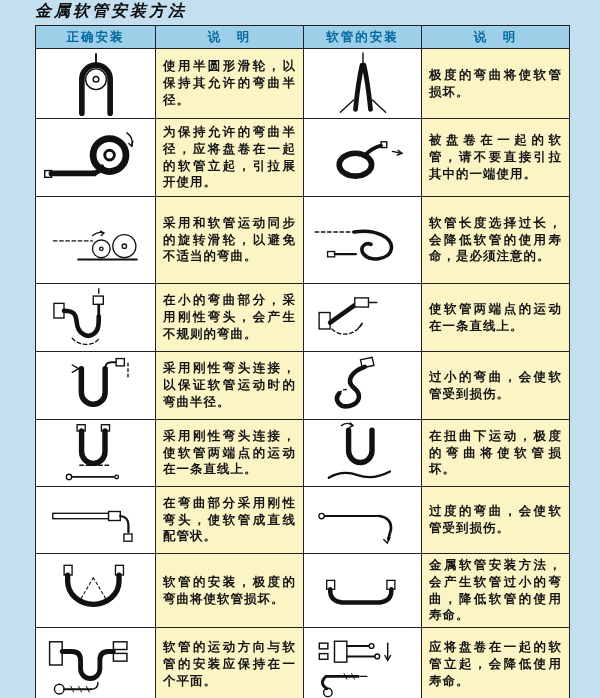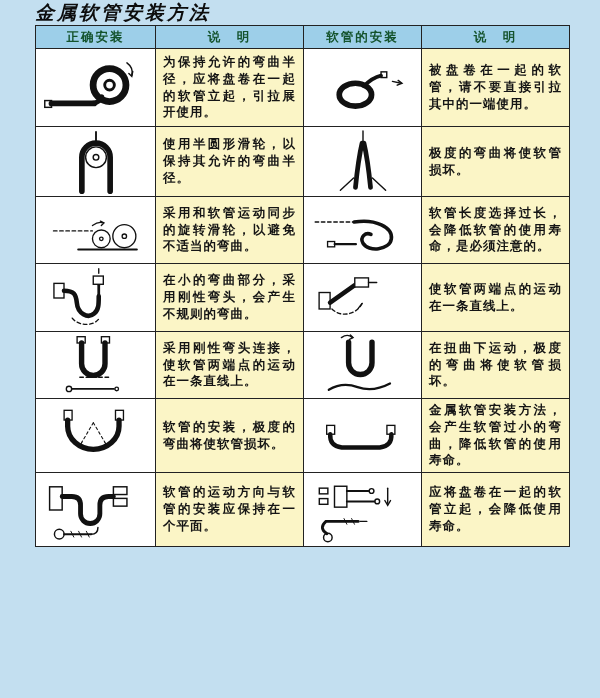--- a/index.html
+++ b/index.html
@@ -5,36 +5,36 @@
   * { margin:0; padding:0; box-sizing:border-box; }
   html,body { width:600px; height:698px; }
   body {
     background:var(--page-bg,#c3dff0);
     font-family:"Liberation Sans","DejaVu Sans",sans-serif;
     overflow:hidden;
   }
   .page { width:600px; height:698px; padding-top:2px; }
   .title {
     margin-left:35px;
-    font-family:Liberation Sans, sans-serif;
+    font-family:Liberation Mono, monospace;
     font-style:italic; font-weight:bold;
-    font-size:19px; letter-spacing:3px; color:#0d0d0d;
+    font-size:16px; letter-spacing:3px; color:#0d0d0d;
     height:21px; line-height:21px;
   }
   table.install {
     border-collapse:collapse; table-layout:fixed;
     margin-left:35px; margin-top:2px;
     background:#fff;
   }
   table.install td, table.install th { border:1px solid var(--border,#222); }
   table.install { border:1.5px solid var(--border,#222); }
   th.hdr {
     background:var(--header-bg,#9dcfe9);
     height:23px; font-size:12.5px; font-weight:bold;
-    letter-spacing:2px; color:#14532d; text-align:center;
+    letter-spacing:2px; color:#0369a1; text-align:center;
   }
   td.img-cell { background:#fff; text-align:center; vertical-align:middle; }
   td.desc-cell {
     background:var(--desc-bg,#fbf5c6);
     font-size:12.5px; font-weight:bold; color:#151515;
     padding:3px 7px; line-height:1.34; letter-spacing:1px;
     text-align:justify; vertical-align:middle;
   }
   svg.fig { display:block; margin:0 auto; }
 </style>
@@ -52,20 +52,46 @@
         <col style="width:148px">
     </colgroup>
     <tbody>
         <tr>
       <th class="hdr">正确安装</th>
       <th class="hdr">说　明</th>
       <th class="hdr">软管的安装</th>
       <th class="hdr">说　明</th>
     </tr>
 
+    <tr style="height:70px">
+      <td class="img-cell">
+        <svg class="fig" width="116" height="66" viewBox="0 0 120 70">
+          <g stroke="#111" fill="none" stroke-linecap="round">
+            <line x1="60" y1="3" x2="60" y2="15" stroke-width="2"></line>
+            <path d="M45 66 L45 30 A15 15 0 0 1 75 30 L75 66" stroke-width="6"></path>
+            <circle cx="60" cy="30" r="11" stroke-width="1.5" fill="#fff"></circle>
+            <circle cx="60" cy="30" r="3" stroke-width="1.5"></circle>
+          </g>
+        </svg>
+      </td>
+      <td class="desc-cell">使用半圆形滑轮，以保持其允许的弯曲半径。</td>
+      <td class="img-cell">
+        <svg class="fig" width="114" height="66" viewBox="0 0 120 70">
+          <g stroke="#111" fill="none" stroke-linecap="round">
+            <line x1="60" y1="2" x2="60" y2="13" stroke-width="1.5"></line>
+            <path d="M52 62 Q55 32 59 15" stroke-width="5"></path>
+            <path d="M68 62 Q65 32 61 15" stroke-width="5"></path>
+            <line x1="50" y1="52" x2="36" y2="65" stroke-width="1.5"></line>
+            <line x1="70" y1="52" x2="84" y2="65" stroke-width="1.5"></line>
+          </g>
+        </svg>
+      </td>
+      <td class="desc-cell">极度的弯曲将使软管损坏。</td>
+    </tr>
+
     <tr style="height:78px">
       <td class="img-cell">
         <svg class="fig" width="116" height="70" viewBox="0 0 120 70">
           <g stroke="#111" fill="none" stroke-linecap="round">
             <rect x="7" y="48" width="7" height="7" stroke-width="1.5"></rect>
             <path d="M14 51 L58 51" stroke-width="6"></path>
             <path d="M56 51 Q64 50 66 44" stroke-width="5"></path>
             <circle cx="74" cy="32" r="17" stroke-width="7"></circle>
             <circle cx="74" cy="32" r="5" stroke-width="3"></circle>
             <path d="M92 9 q7 5 5 13" stroke-width="1.5"></path>
@@ -81,47 +107,21 @@
             <path d="M61 33 Q70 24 79 22" stroke-width="4"></path>
             <rect x="79" y="18" width="6" height="6" stroke-width="1.5"></rect>
             <path d="M91 28 l9 2" stroke-width="1.5"></path>
             <path d="M97 27 l4 3 l-5 2" stroke-width="1.5"></path>
           </g>
         </svg>
       </td>
       <td class="desc-cell">被盘卷在一起的软管，请不要直接引拉其中的一端使用。</td>
     </tr>
 
-    <tr style="height:70px">
-      <td class="img-cell">
-        <svg class="fig" width="116" height="66" viewBox="0 0 120 70">
-          <g stroke="#111" fill="none" stroke-linecap="round">
-            <line x1="60" y1="3" x2="60" y2="15" stroke-width="2"></line>
-            <path d="M45 66 L45 30 A15 15 0 0 1 75 30 L75 66" stroke-width="6"></path>
-            <circle cx="60" cy="30" r="11" stroke-width="1.5" fill="#fff"></circle>
-            <circle cx="60" cy="30" r="3" stroke-width="1.5"></circle>
-          </g>
-        </svg>
-      </td>
-      <td class="desc-cell">使用半圆形滑轮，以保持其允许的弯曲半径。</td>
-      <td class="img-cell">
-        <svg class="fig" width="114" height="66" viewBox="0 0 120 70">
-          <g stroke="#111" fill="none" stroke-linecap="round">
-            <line x1="60" y1="2" x2="60" y2="13" stroke-width="1.5"></line>
-            <path d="M52 62 Q55 32 59 15" stroke-width="5"></path>
-            <path d="M68 62 Q65 32 61 15" stroke-width="5"></path>
-            <line x1="50" y1="52" x2="36" y2="65" stroke-width="1.5"></line>
-            <line x1="70" y1="52" x2="84" y2="65" stroke-width="1.5"></line>
-          </g>
-        </svg>
-      </td>
-      <td class="desc-cell">极度的弯曲将使软管损坏。</td>
-    </tr>
-
-    <tr style="height:67px">
+    <tr style="height:87px">
       <td class="img-cell">
         <svg class="fig" width="116" height="62" viewBox="0 0 120 70">
           <g stroke="#111" fill="none" stroke-linecap="round">
             <line x1="12" y1="36" x2="56" y2="36" stroke-width="1.5" stroke-dasharray="4 3"></line>
             <path d="M56 30 q7 -5 12 -3" stroke-width="1.5"></path>
             <path d="M65 25 l4 2 l-3 3" stroke-width="1.5"></path>
             <path d="M40 57 H106" stroke-width="2.5"></path>
             <circle cx="66" cy="45" r="10" stroke-width="1.5" fill="#fff"></circle>
             <circle cx="66" cy="45" r="2" stroke-width="1.5"></circle>
             <circle cx="92" cy="42" r="13" stroke-width="1.5" fill="#fff"></circle>
@@ -165,20 +165,44 @@
             <rect x="51" y="13" width="15" height="10" stroke-width="1.5" fill="#fff"></rect>
             <line x1="66" y1="18" x2="75" y2="18" stroke-width="1.5"></line>
             <path d="M26 47 C36 57 53 53 59 41" stroke-width="1.5" stroke-dasharray="4 3"></path>
             <path d="M59 41 l-4 5" stroke-width="1.5"></path>
           </g>
         </svg>
       </td>
       <td class="desc-cell">使软管两端点的运动在一条直线上。</td>
     </tr>
 
+    <tr style="height:68px">
+      <td class="img-cell">
+        <svg class="fig" width="116" height="64" viewBox="0 0 120 70">
+          <g stroke="#111" fill="none" stroke-linecap="round">
+            <path d="M44 16 L44 42 A13 13 0 0 0 70 42 L70 16" stroke-width="6"></path>
+            <path d="M70 16 q0 -7 7 -7 h5" stroke-width="2"></path>
+            <rect x="82" y="5" width="9" height="8" stroke-width="1.5" fill="#fff"></rect>
+            <line x1="95" y1="10" x2="95" y2="28" stroke-width="1.5" stroke-dasharray="3 3"></line>
+            <path d="M34 12 l7 4 M34 20 l7 -4" stroke-width="1.5"></path>
+          </g>
+        </svg>
+      </td>
+      <td class="desc-cell">采用刚性弯头连接，以保证软管运动时的弯曲半径。</td>
+      <td class="img-cell">
+        <svg class="fig" width="114" height="64" viewBox="0 0 120 70">
+          <g stroke="#111" fill="none" stroke-linecap="round">
+            <rect x="58" y="5" width="13" height="9" stroke-width="1.5" fill="#fff" transform="rotate(-12 64 9)"></rect>
+            <path d="M62 14 C47 19 41 30 50 37 C59 44 57 54 45 57 C34 59 28 50 34 43" stroke-width="5"></path>
+            <path d="M34 43 q4 -5 9 -4" stroke-width="1.5" stroke-dasharray="3 3"></path>
+          </g>
+        </svg>
+      </td>
+      <td class="desc-cell">过小的弯曲，会使软管受到损伤。</td>
+    </tr>
 
     <tr style="height:67px">
       <td class="img-cell">
         <svg class="fig" width="116" height="63" viewBox="0 0 120 70">
           <g stroke="#111" fill="none" stroke-linecap="round">
             <rect x="39" y="3" width="9" height="7" stroke-width="1.5" fill="#fff"></rect>
             <rect x="66" y="3" width="9" height="7" stroke-width="1.5" fill="#fff"></rect>
             <path d="M44 10 L44 33 A13 13 0 0 0 70 33 L70 10" stroke-width="6"></path>
             <line x1="42" y1="48" x2="74" y2="48" stroke-width="1.5" stroke-dasharray="4 3"></line>
             <circle cx="30" cy="61" r="3" stroke-width="1.5"></circle>
@@ -195,20 +219,44 @@
             <path d="M46 1 l3 3 l-4 2" stroke-width="1.5"></path>
             <path d="M44 9 L44 32 A13 13 0 0 0 70 32 L70 9" stroke-width="6"></path>
             <line x1="52" y1="45" x2="64" y2="45" stroke-width="1.5" stroke-dasharray="3 3"></line>
             <path d="M22 62 q15 -9 32 -3 q17 6 36 -4" stroke-width="2.5"></path>
           </g>
         </svg>
       </td>
       <td class="desc-cell">在扭曲下运动，极度的弯曲将使软管损坏。</td>
     </tr>
 
+    <tr style="height:67px">
+      <td class="img-cell">
+        <svg class="fig" width="116" height="63" viewBox="0 0 120 70">
+          <g stroke="#111" fill="none" stroke-linecap="round">
+            <rect x="12" y="27" width="62" height="6" stroke-width="1.5" fill="#fff"></rect>
+            <rect x="74" y="25" width="13" height="10" stroke-width="1.5" fill="#fff"></rect>
+            <path d="M87 30 q9 1 9 10 v8" stroke-width="2.5"></path>
+            <rect x="91" y="50" width="9" height="8" stroke-width="1.5" fill="#fff"></rect>
+          </g>
+        </svg>
+      </td>
+      <td class="desc-cell">在弯曲部分采用刚性弯头，使软管成直线配管状。</td>
+      <td class="img-cell">
+        <svg class="fig" width="114" height="63" viewBox="0 0 120 70">
+          <g stroke="#111" fill="none" stroke-linecap="round">
+            <circle cx="14" cy="30" r="3" stroke-width="1.5"></circle>
+            <line x1="18" y1="30" x2="78" y2="30" stroke-width="2"></line>
+            <path d="M78 30 q14 2 13 15 l-3 11" stroke-width="3"></path>
+            <path d="M90 54 l-3 6 l-4 -4" stroke-width="1.5"></path>
+          </g>
+        </svg>
+      </td>
+      <td class="desc-cell">过度的弯曲，会使软管受到损伤。</td>
+    </tr>
 
     <tr style="height:66px">
       <td class="img-cell">
         <svg class="fig" width="116" height="62" viewBox="0 0 120 70">
           <g stroke="#111" fill="none" stroke-linecap="round">
             <rect x="24" y="6" width="9" height="11" stroke-width="1.5" fill="#fff"></rect>
             <rect x="82" y="6" width="9" height="11" stroke-width="1.5" fill="#fff"></rect>
             <path d="M28 17 v7 A29 26 0 0 0 86 24 v-7" stroke-width="6"></path>
             <path d="M57 20 L44 42" stroke-width="1.2" stroke-dasharray="3 3"></path>
             <path d="M57 20 L70 42" stroke-width="1.2" stroke-dasharray="3 3"></path>

